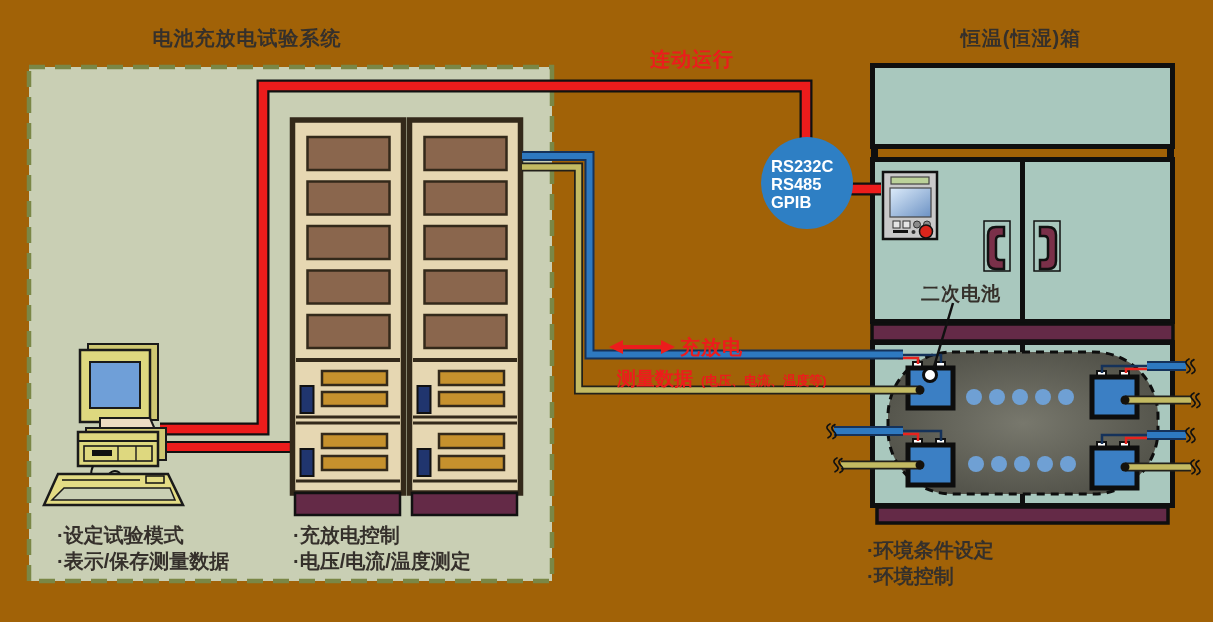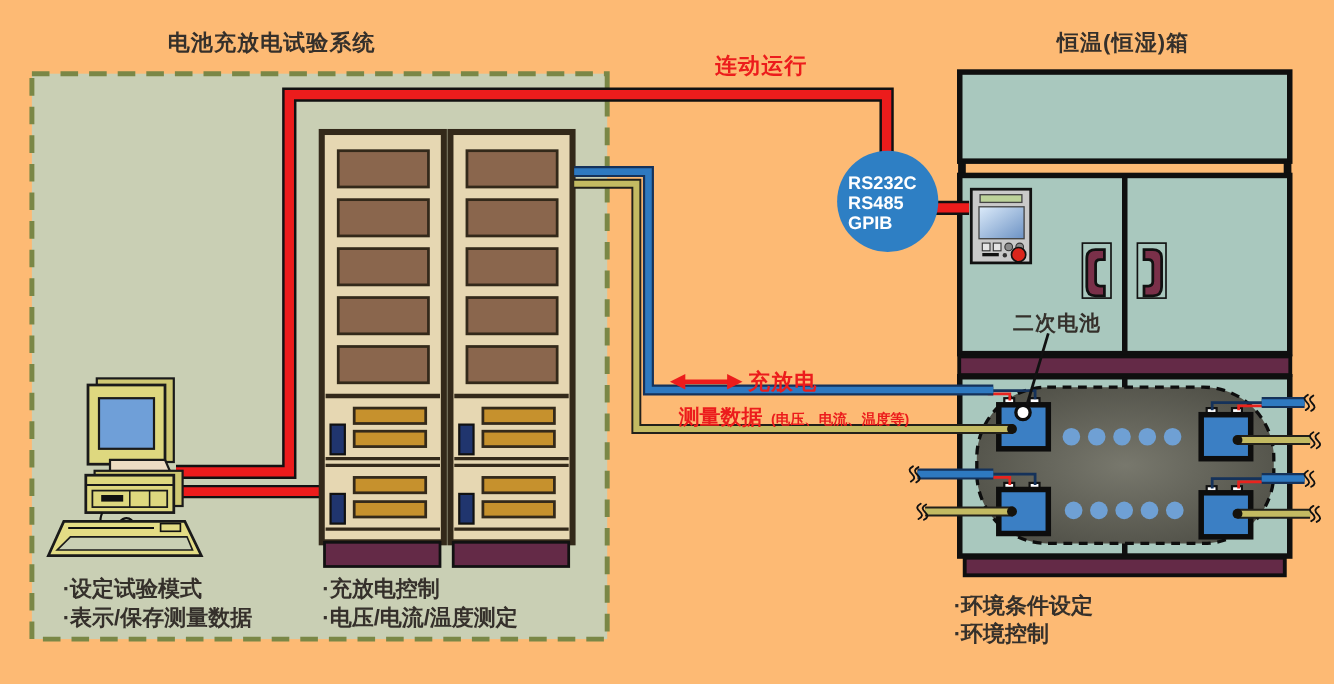--- a/index.html
+++ b/index.html
@@ -1,16 +1,16 @@
 <!DOCTYPE html>
 <html><head>
 <meta charset="utf-8">
 <style>
   html,body{margin:0;padding:0;background:#fff;}
-  .stage{position:relative;width:1213px;height:622px;background:#fdba74;overflow:hidden;
+  .stage{position:relative;width:1213px;height:622px;background:#a16207;overflow:hidden;
          font-family:"Liberation Sans","DejaVu Sans",sans-serif;}
   svg text{font-family:"Liberation Sans","DejaVu Sans",sans-serif;}
   .t-dark{fill:#35302b;font-weight:bold;}
   .t-red{fill:#ec1c1c;font-weight:bold;}
   .t-white{fill:#ffffff;font-weight:bold;}
 </style>
 </head>
 <body>
 
 <div class="stage">

